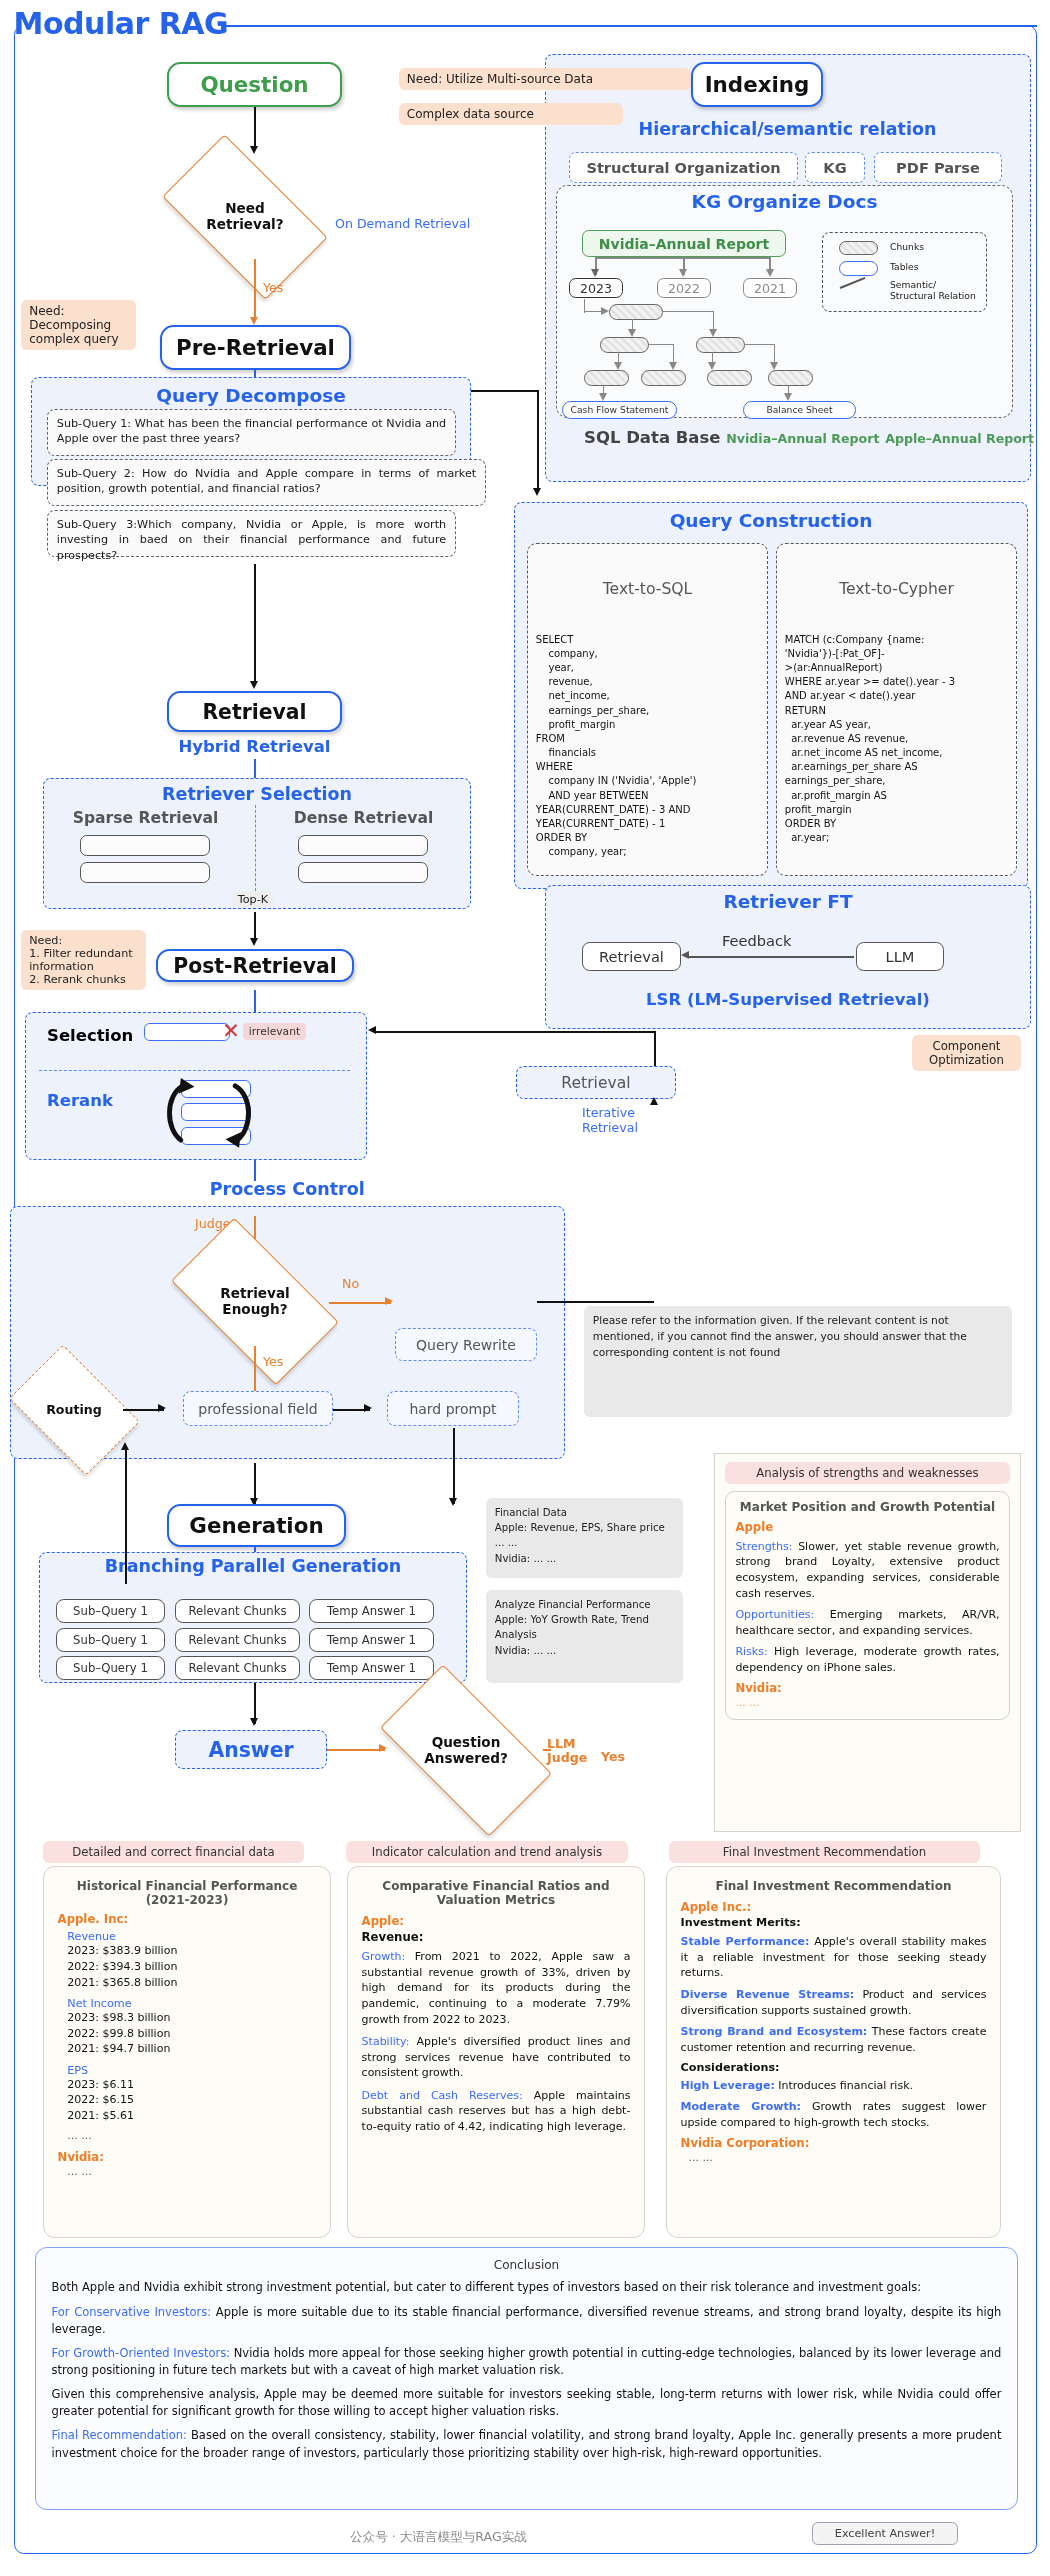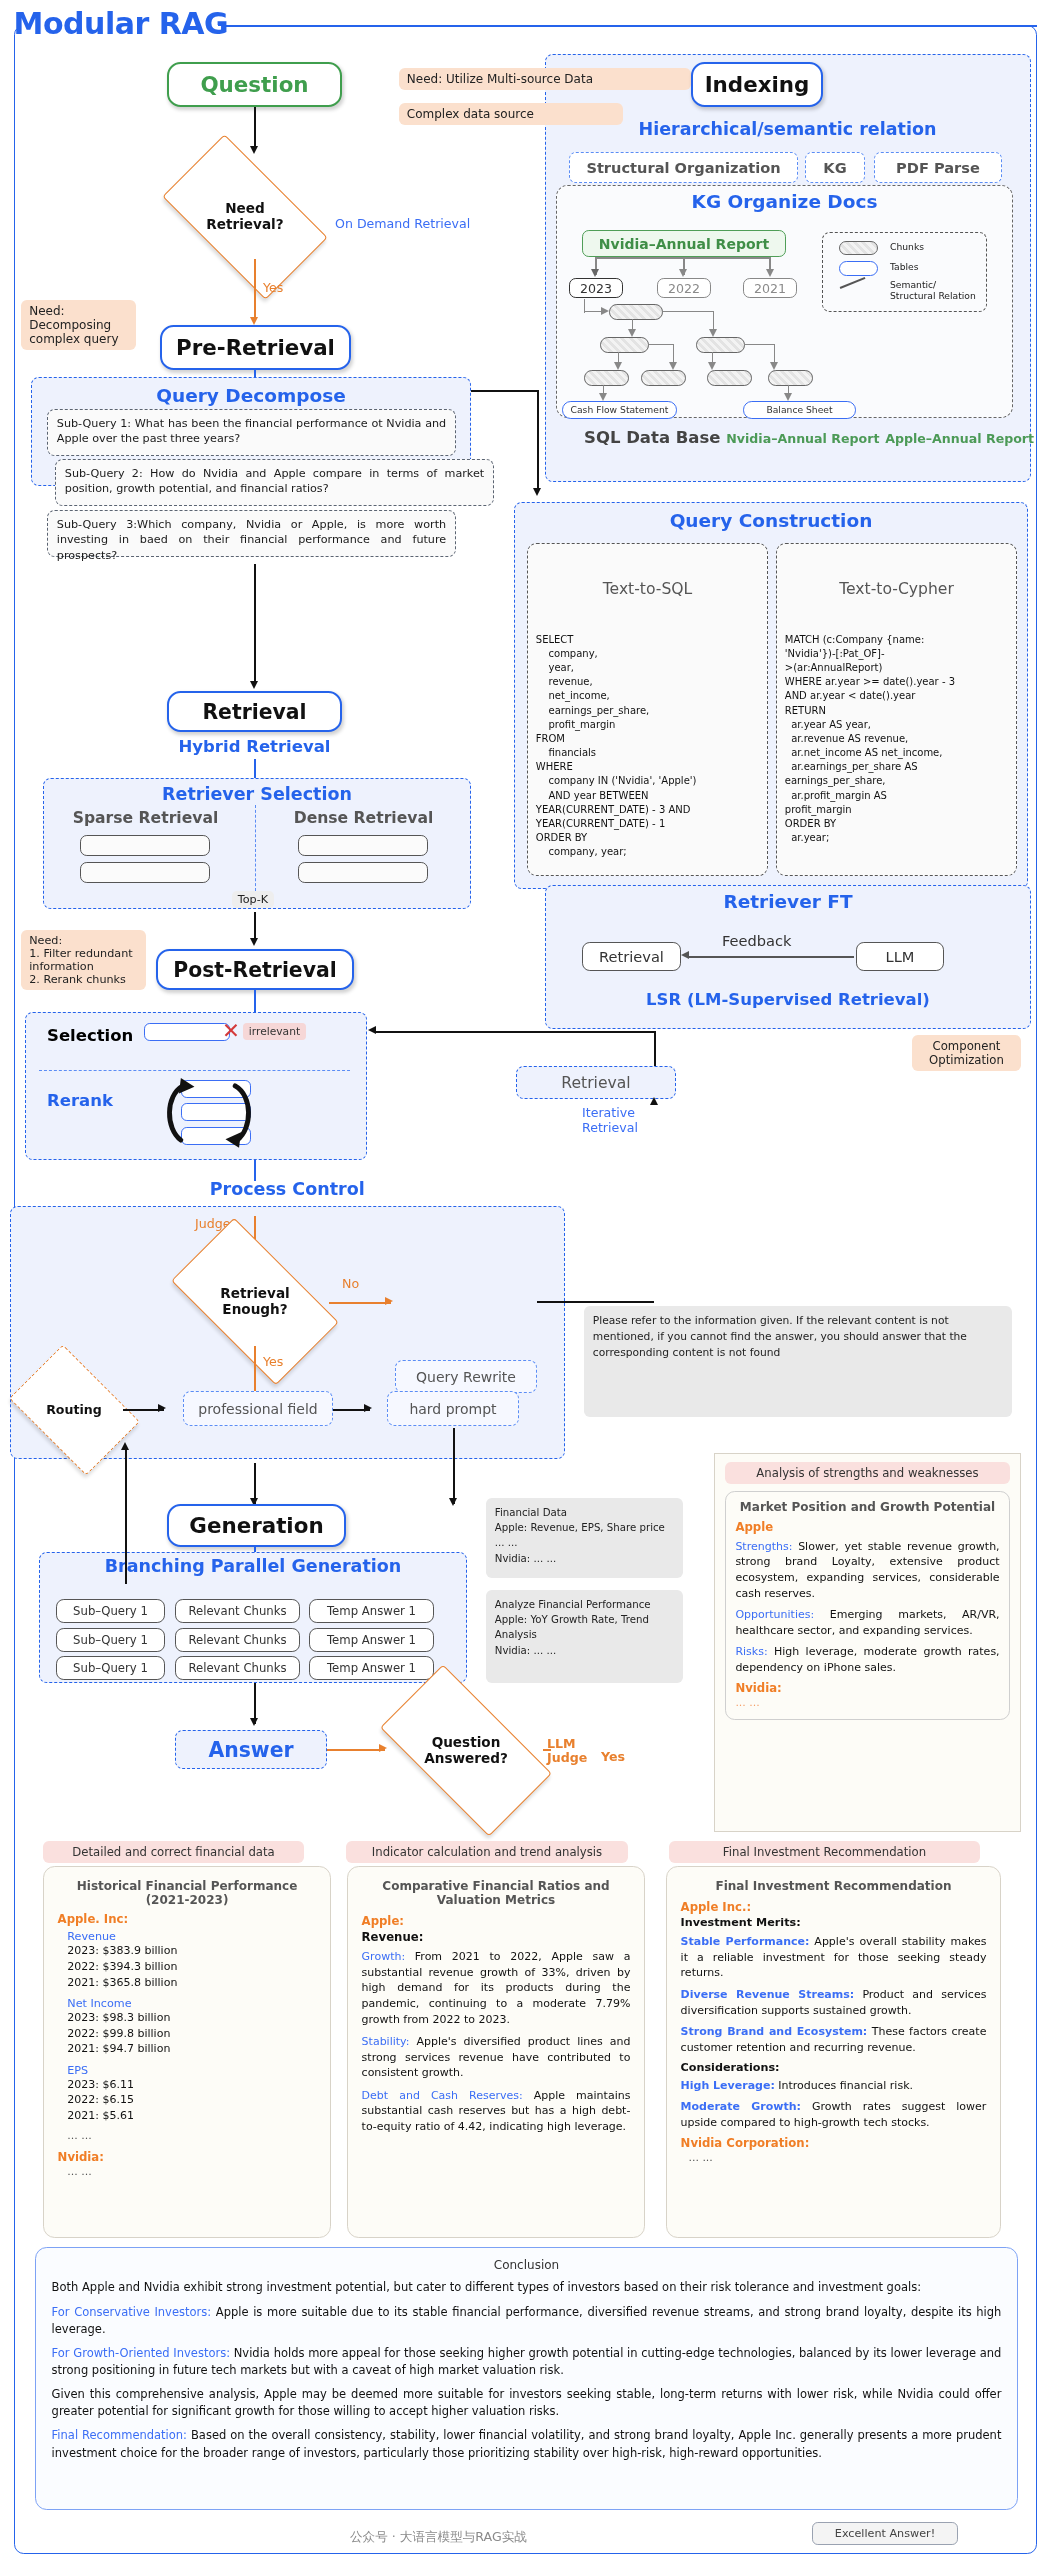--- a/index.html
+++ b/index.html
@@ -335,21 +335,21 @@
 <div class="abs peach" style="left:21.4px; top:300px; width:115px; white-space:pre-line;">Need:
 Decomposing
 complex query</div>
 
 <div class="abs pill" style="left:160px; top:325px; width:191px; height:45px; font-size:21.4px;">Pre-Retrieval</div>
 
 <div class="arrow-v abs" style="left:254px; top:370px; height:13.6px; background:#2563eb;"></div>
 <div class="abs dashbox" id="qd-panel" style="height:109px;"></div>
 <div class="abs sectitle" id="qd-title">Query Decompose</div>
 <div class="abs subq" style="left:47px; top:409px; width:409px; height:47px;">Sub-Query 1: What has been the financial performance ot Nvidia and Apple over the past three years?</div>
-<div class="abs subq" style="left:55px; top:459px; width:439px; height:47px;">Sub-Query 2: How do Nvidia and Apple compare in terms of market position, growth potential, and financial ratios?</div>
+<div class="abs subq" style="left:47px; top:459px; width:439px; height:47px;">Sub-Query 2: How do Nvidia and Apple compare in terms of market position, growth potential, and financial ratios?</div>
 <div class="abs subq" style="left:47px; top:510px; width:409px; height:47px;">Sub-Query 3:Which company, Nvidia or Apple, is more worth investing in baed on their financial performance and future prospects?</div>
 
 <div class="arrow-h abs" style="left:471px; top:390px; width:68px;"></div>
 <div class="arrow-v abs" style="left:537px; top:390px; height:101px;"></div>
 <div class="head-d abs" style="left:533px; top:488px;"></div>
 
 <div class="abs dashbox" id="qc-panel"></div>
 <div class="abs sectitle" id="qc-title">Query Construction</div>
 <div class="abs codebox" style="left:527px; top:543px; width:241px; height:333px;">
   <div class="codehead">Text-to-SQL</div>
@@ -405,21 +405,21 @@
 <div class="abs blank-slot" style="left:298px; top:862px; width:130px;"></div>
 <div class="abs" style="left:255px; top:805px; width:0; border-left:1.9px dashed #5b8df5; height:86px;"></div>
 <div class="abs" id="topk">Top-K</div>
 
 <div class="arrow-v abs" style="left:254px; top:912px; height:29px;"></div>
 <div class="head-d abs" style="left:250px; top:938px;"></div>
 <div class="abs peach" style="left:21.4px; top:930px; width:125px; white-space:pre-line; font-size:11.2px;">Need:
 1. Filter redundant
 information
 2. Rerank chunks</div>
-<div class="abs pill" style="left:156px; top:949px; width:198px; height:41px; font-size:20.4px;">Post-Retrieval</div>
+<div class="abs pill" style="left:156px; top:949px; width:198px; height:33px; font-size:20.4px;">Post-Retrieval</div>
 
 <div class="abs dashbox" id="ft-panel"></div>
 <div class="abs sectitle" id="ft-title">Retriever FT</div>
 <div class="abs smallbtn" style="left:582px; top:942px; width:99px; height:29px; font-size:14.6px;">Retrieval</div>
 <div class="abs smallbtn" style="left:856px; top:942px; width:88px; height:29px; font-size:14.6px;">LLM</div>
 <div class="arrow-h abs" style="left:689px; top:956px; width:165px; background:#555;"></div>
 <div class="head-l abs" style="left:681px; top:951px; border-right-color:#555;"></div>
 <div class="abs" style="left:722px; top:932px; font-size:14.6px; color:#333;">Feedback</div>
 <div class="abs sectitle" id="lsr-label">LSR (LM-Supervised Retrieval)</div>
 
@@ -461,21 +461,21 @@
 <div class="head-d abs orange" style="left:250px; top:1249px;"></div>
 
 <div class="diamond-wrap" style="left:181px; top:1257px; width:148px; height:89px;">
   <div class="diamond"></div>
   <div class="diamond-label" style="white-space:pre-line;">Retrieval
 Enough?</div>
 </div>
 <div class="arrow-h abs orange" style="left:329px; top:1302px; width:62px;"></div>
 <div class="abs lbl-orange" style="left:342px; top:1276px;">No</div>
 <div class="head-r abs orange" style="left:385px; top:1297px;"></div>
-<div class="abs dashtag" style="left:395px; top:1360px; width:142px; height:33px;">Query Rewrite</div>
+<div class="abs dashtag" style="left:395px; top:1328px; width:142px; height:33px;">Query Rewrite</div>
 <div class="arrow-h abs" style="left:537px; top:1301px; width:117px;"></div>
 <div class="head-u abs" style="left:650px; top:1097px;"></div>
 
 <div class="arrow-v abs orange" style="left:254px; top:1346px; height:49px;"></div>
 <div class="abs lbl-orange" style="left:263px; top:1354px;">Yes</div>
 <div class="head-d abs orange" style="left:250px; top:1391px;"></div>
 
 <div class="diamond-wrap" style="left:19.5px; top:1372px; width:109px; height:76px;">
   <div class="diamond dashed"></div>
   <div class="diamond-label" style="font-size:12.6px;">Routing</div>

